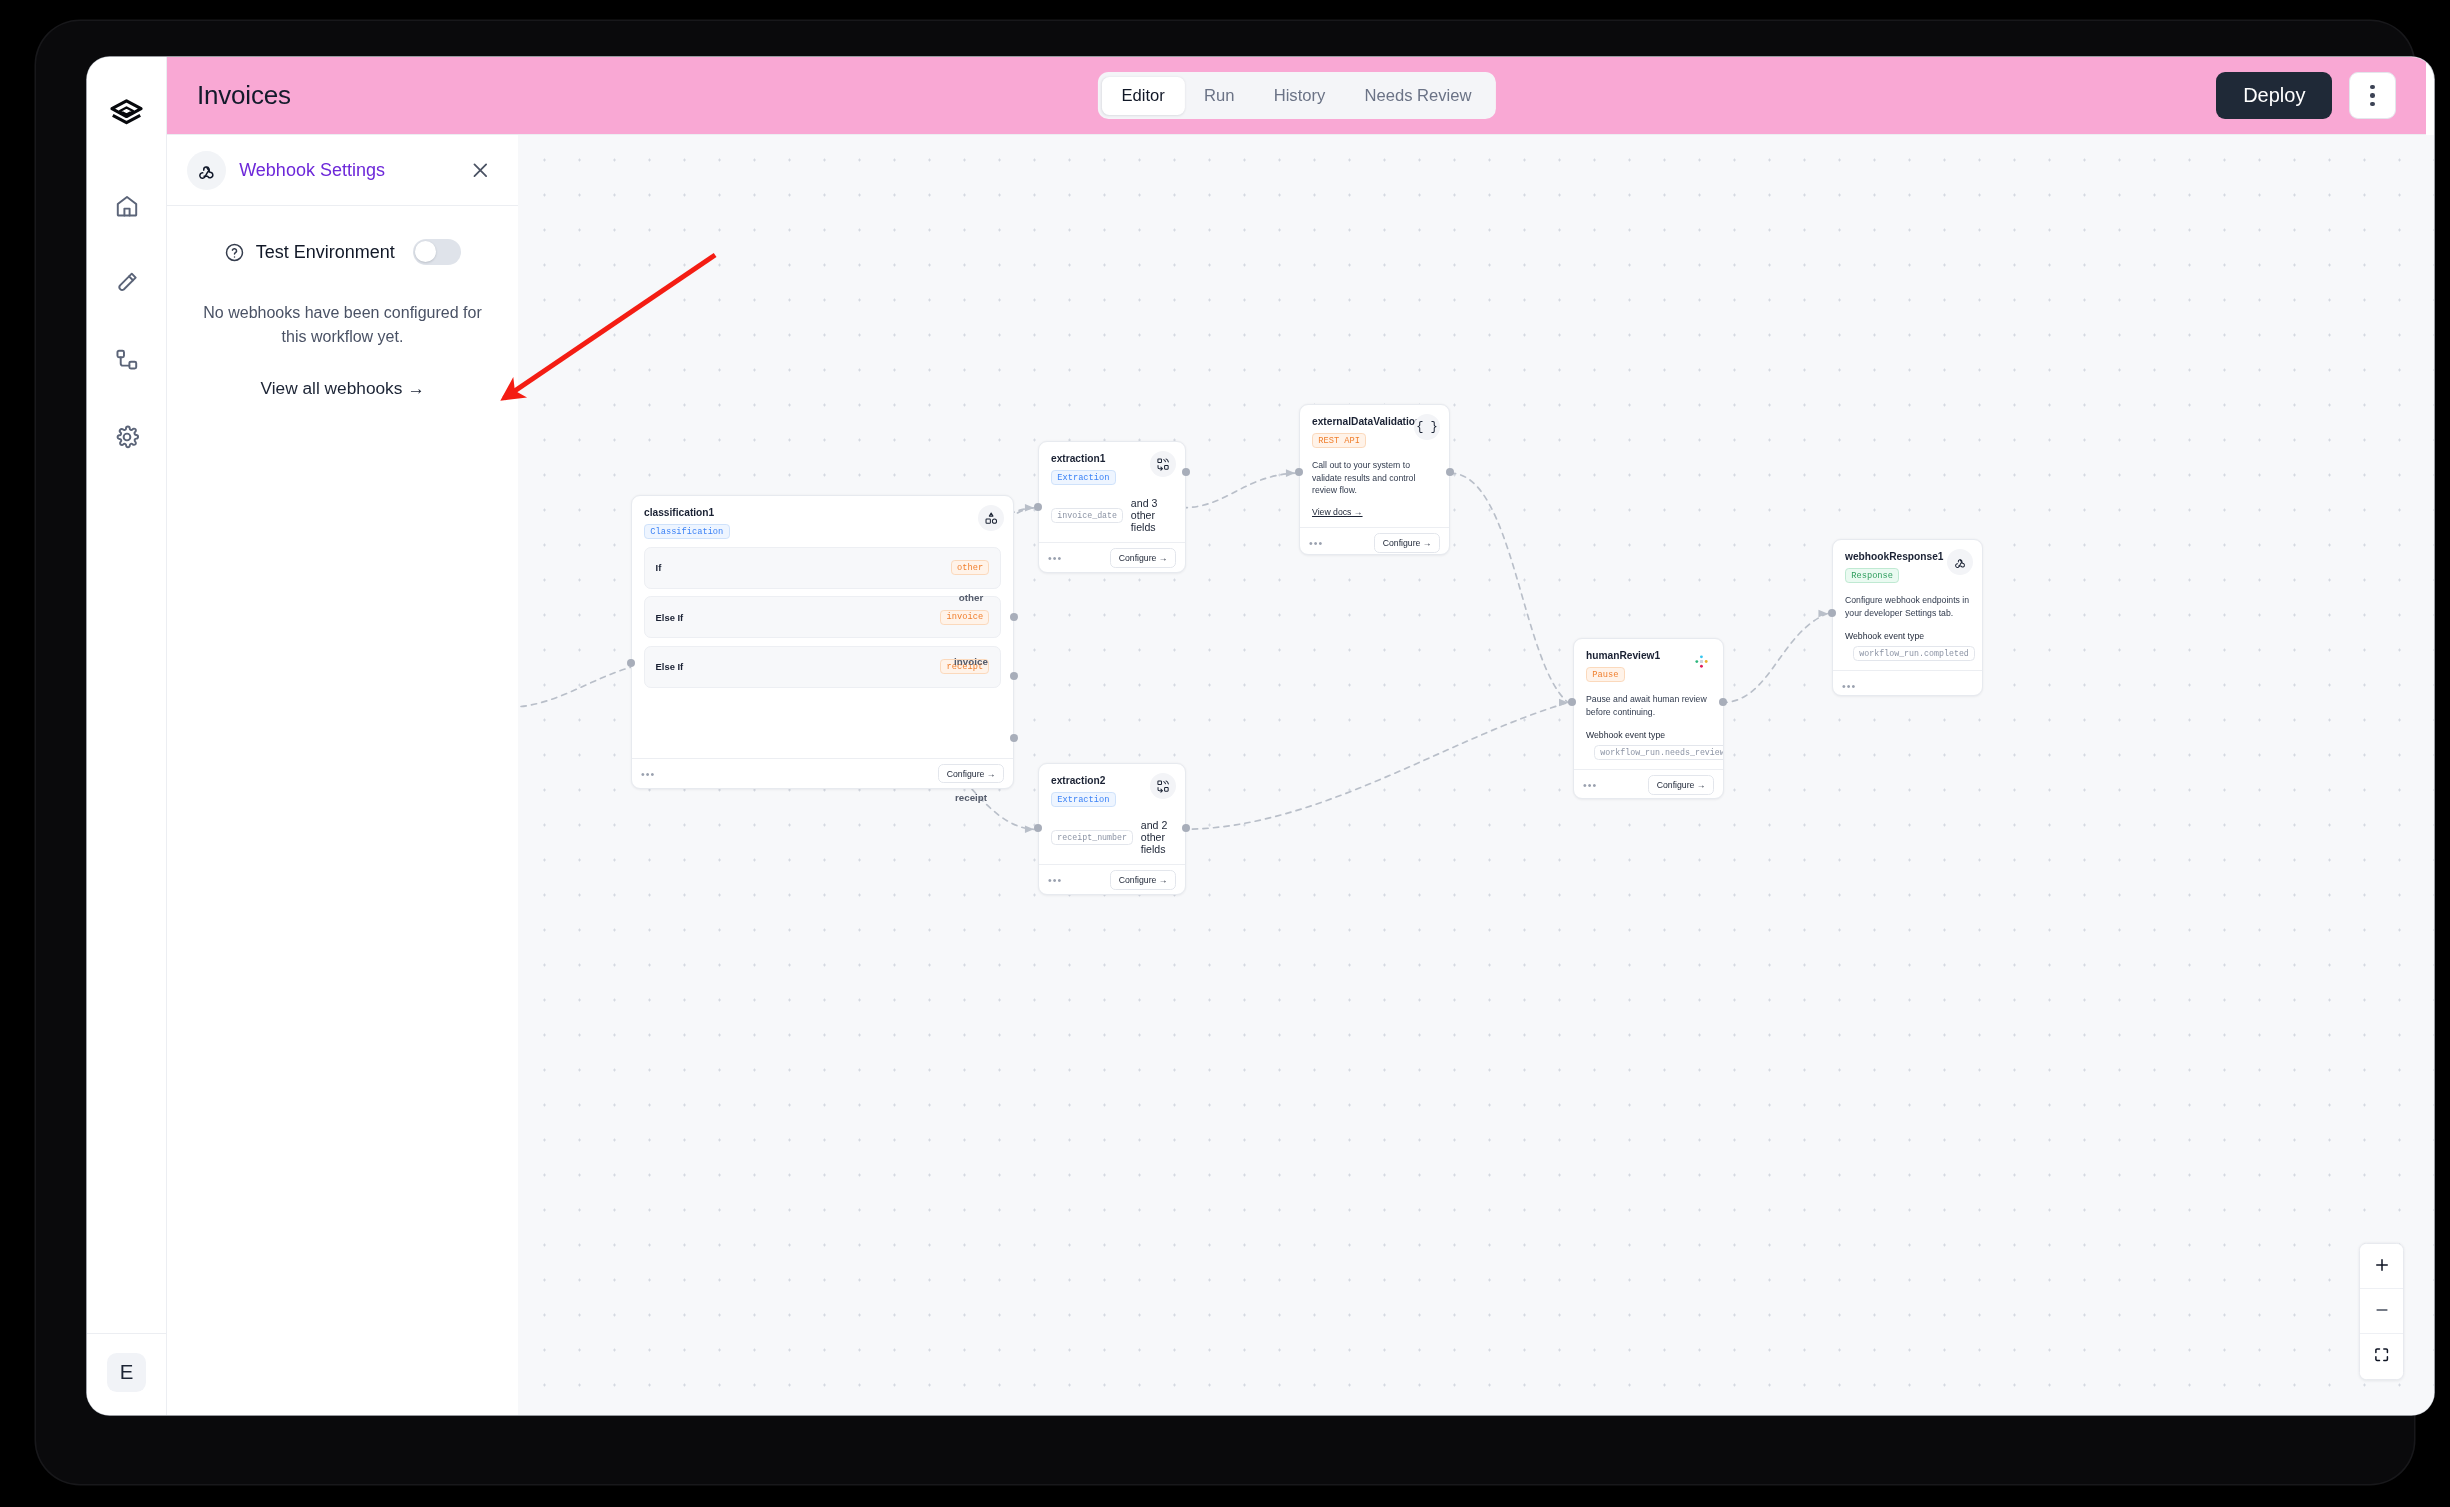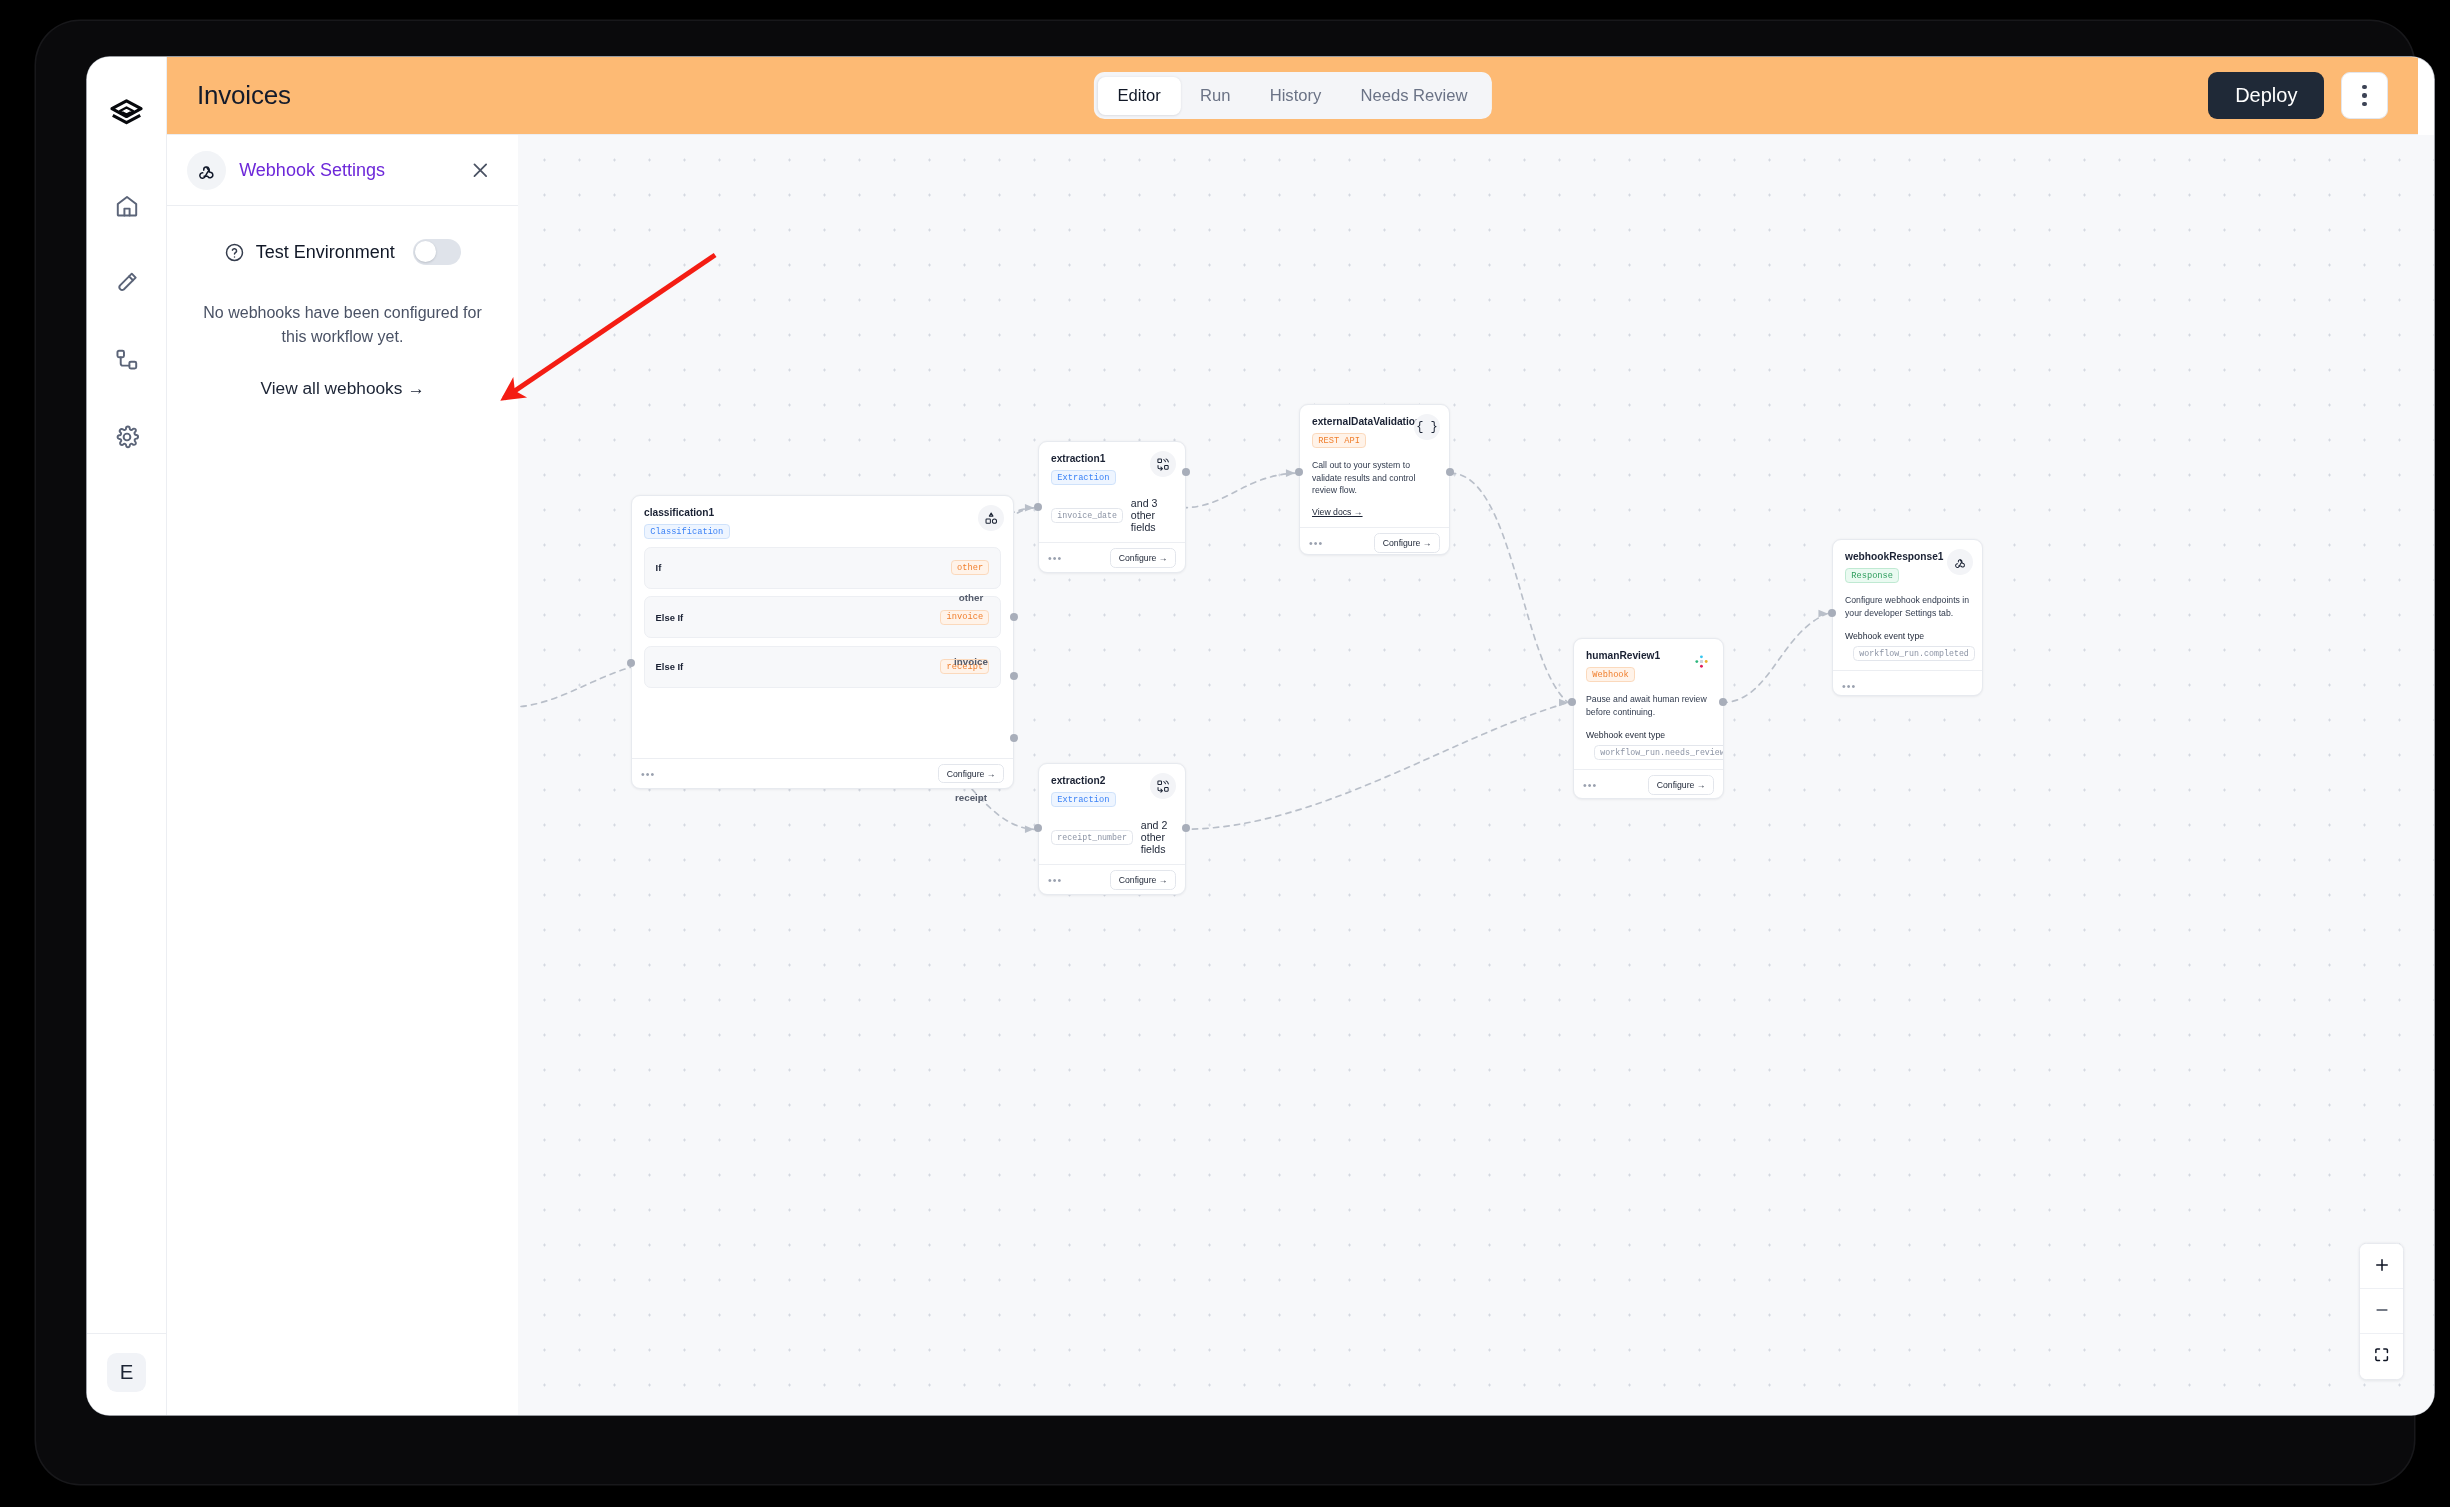--- a/index.html
+++ b/index.html
@@ -51,22 +51,22 @@
     display:flex; justify-content:center; }
   #rail-avatar {
     width: 39px; height: 39px; border-radius: 9.8px;
     background: #f1f3f7; color: #1c2434;
     display:flex; align-items:center; justify-content:center;
     font-size: 20.4px; font-weight: 400; cursor:pointer;
   }
 
   
   #top-header {
-    position: absolute; left: 80px; top: 0; right: 16px; height: 78px;
-    background: #fdba74;
+    position: absolute; left: 80px; top: 0; right: 8px; height: 78px;
+    background: #f9a8d4;
     border-bottom: 0.8px solid #eceef2;
     display: flex; align-items: center;
   }
   #page-title {
     margin-left: 30px; font-size: 26px; color: #131a2b; font-weight: 400;
     letter-spacing: -0.2px;
   }
   #tab-group {
     position: absolute; left: 50%; transform: translateX(-50%);
     display: flex; align-items: center; gap: 0;
@@ -501,21 +501,21 @@
           <div class="node-icon" style="background:transparent;">
             <svg width="15" height="15" viewBox="0 0 24 24">
               <rect x="9.6" y="2.2" width="4.6" height="4.6" rx="2.3" fill="#36c5f0"></rect>
               <rect x="2.2" y="9.8" width="4.6" height="4.6" rx="2.3" fill="#2eb67d"></rect>
               <rect x="17.2" y="9.6" width="4.6" height="4.6" rx="2.3" fill="#ecb22e"></rect>
               <rect x="9.6" y="17.2" width="4.6" height="4.6" rx="2.3" fill="#e01e5a"></rect>
               <rect x="9.6" y="9.6" width="4.8" height="4.8" rx="1" fill="#cfd4dc"></rect>
             </svg>
           </div>
           <div class="node-title">humanReview1</div>
-          <div class="node-badge badge-orange">Webhook</div>
+          <div class="node-badge badge-orange">Pause</div>
           <div class="node-desc">Pause and await human review before continuing.</div>
           <div class="field-label">Webhook event type</div>
           <div class="code-chip">workflow_run.needs_review</div>
         </div>
         <div class="node-footer">
           <span class="node-ellipsis">•••</span>
           <button class="configure-btn">Configure →</button>
         </div>
       </div>
       <div class="port" style="left:1050px; top:563px;"></div>

